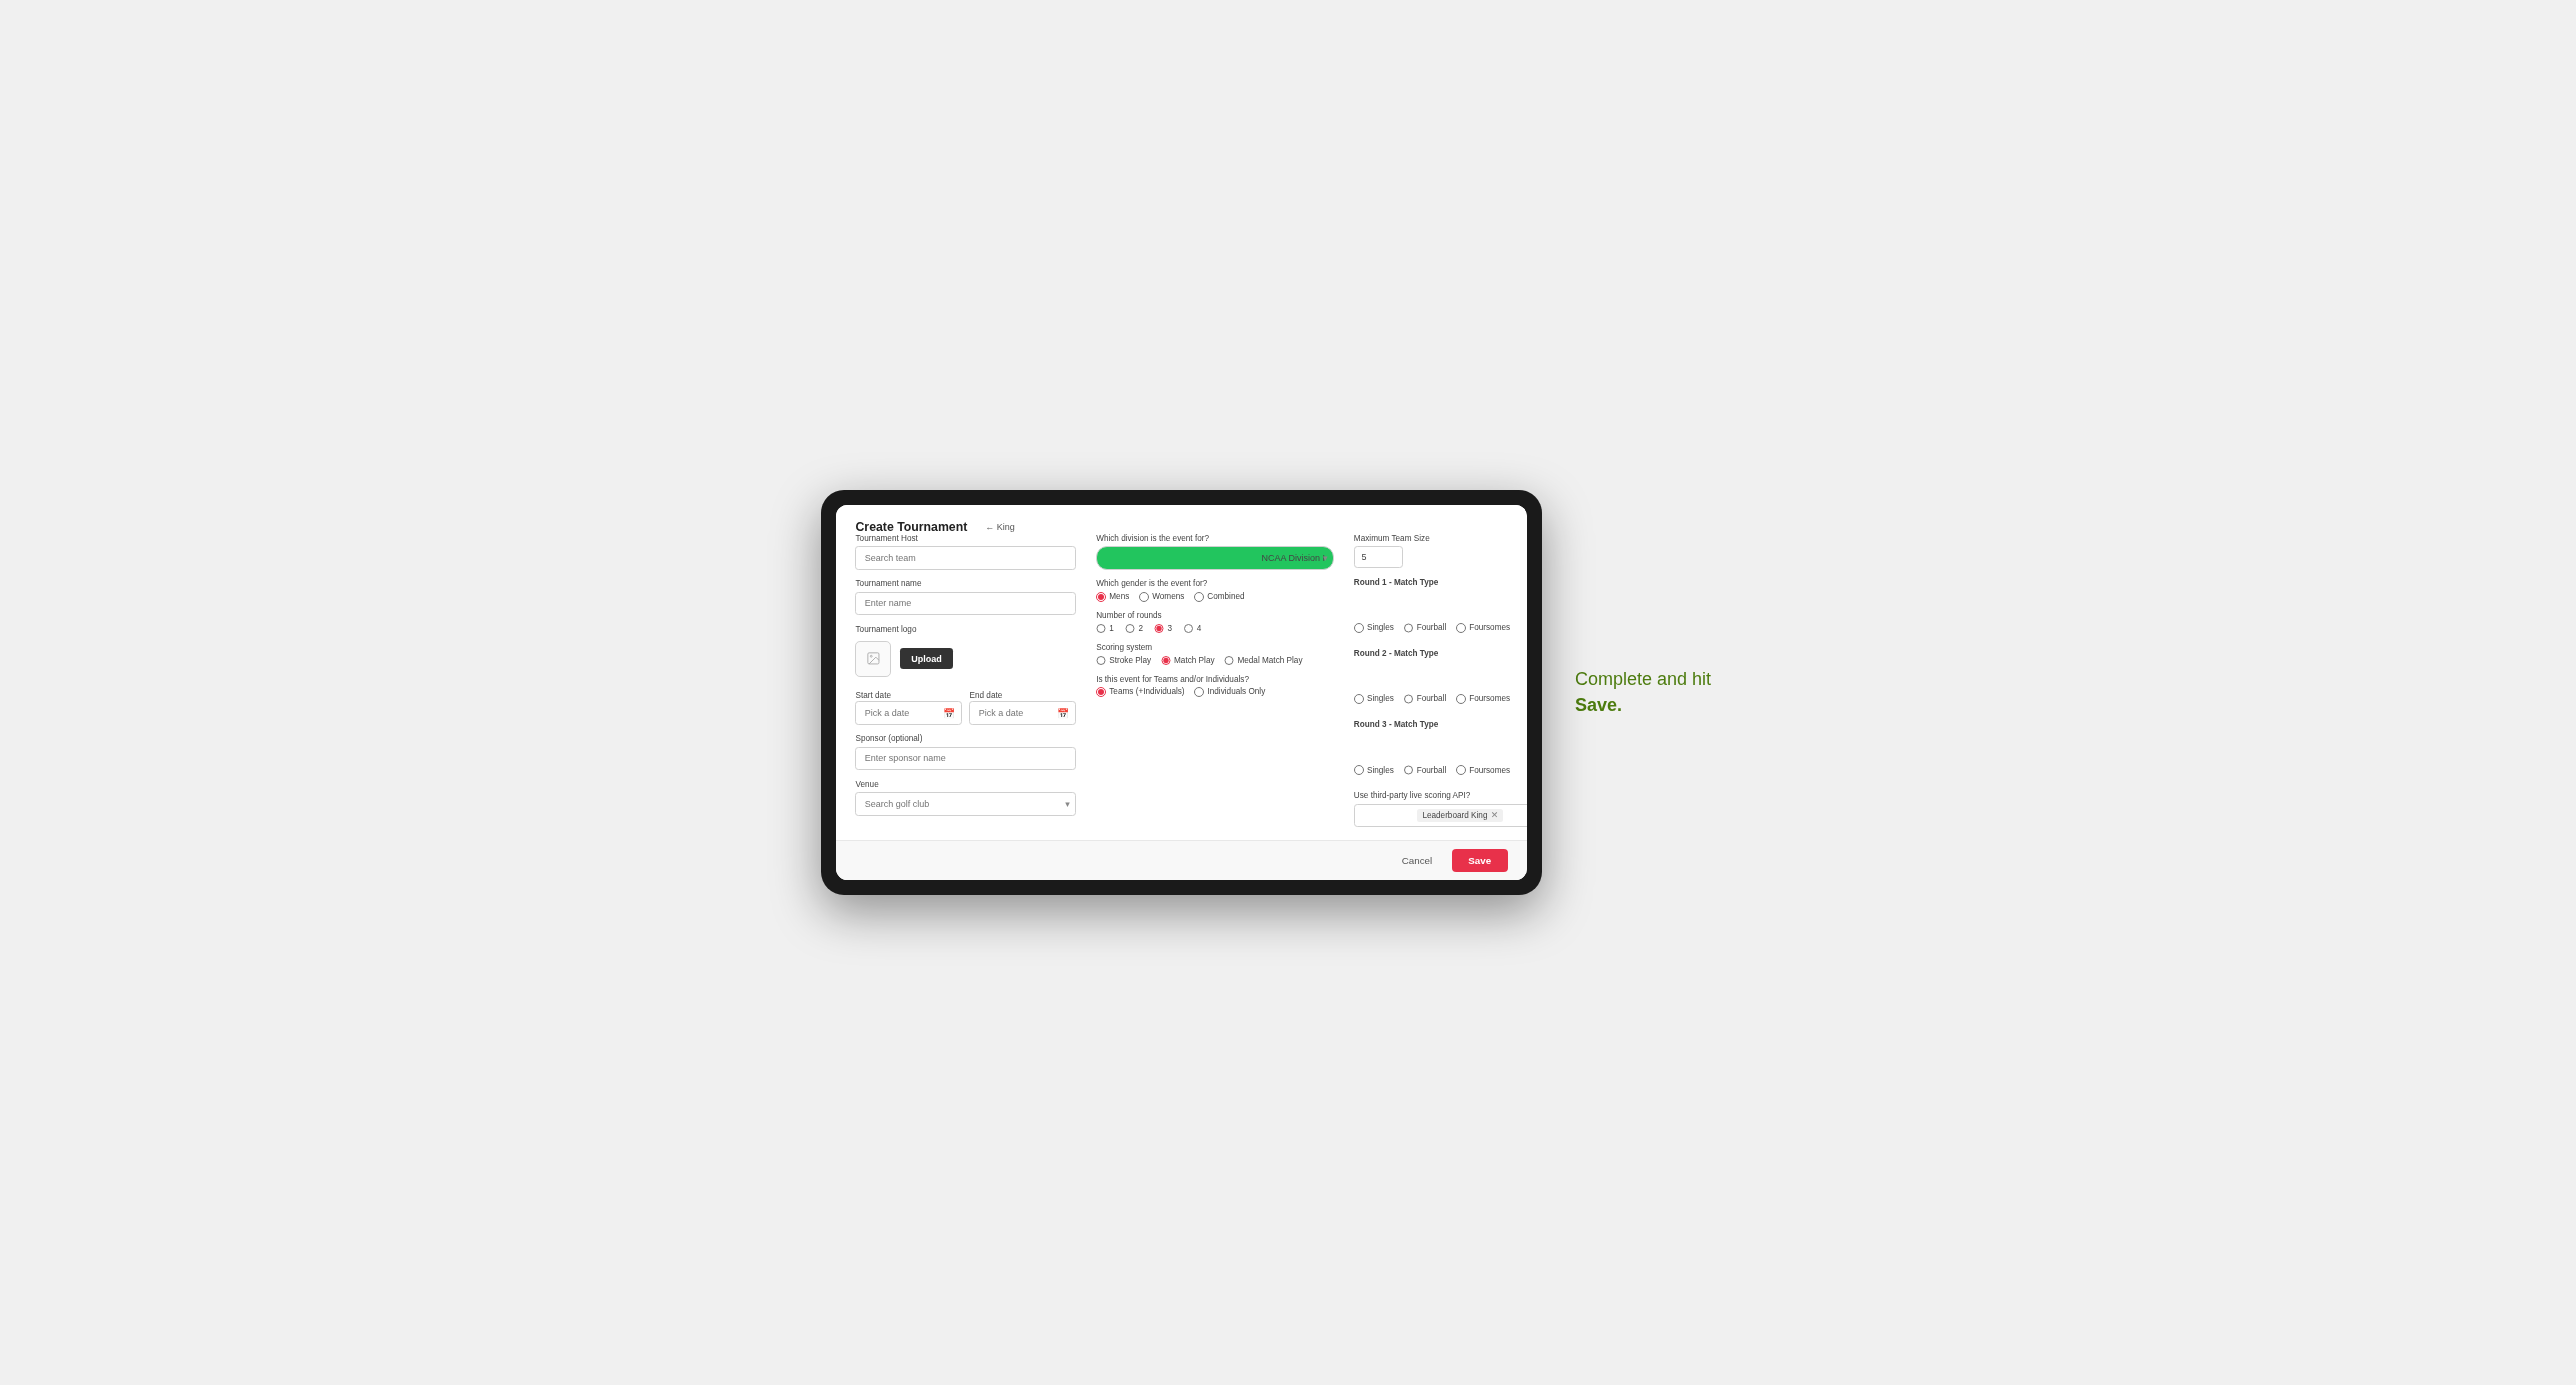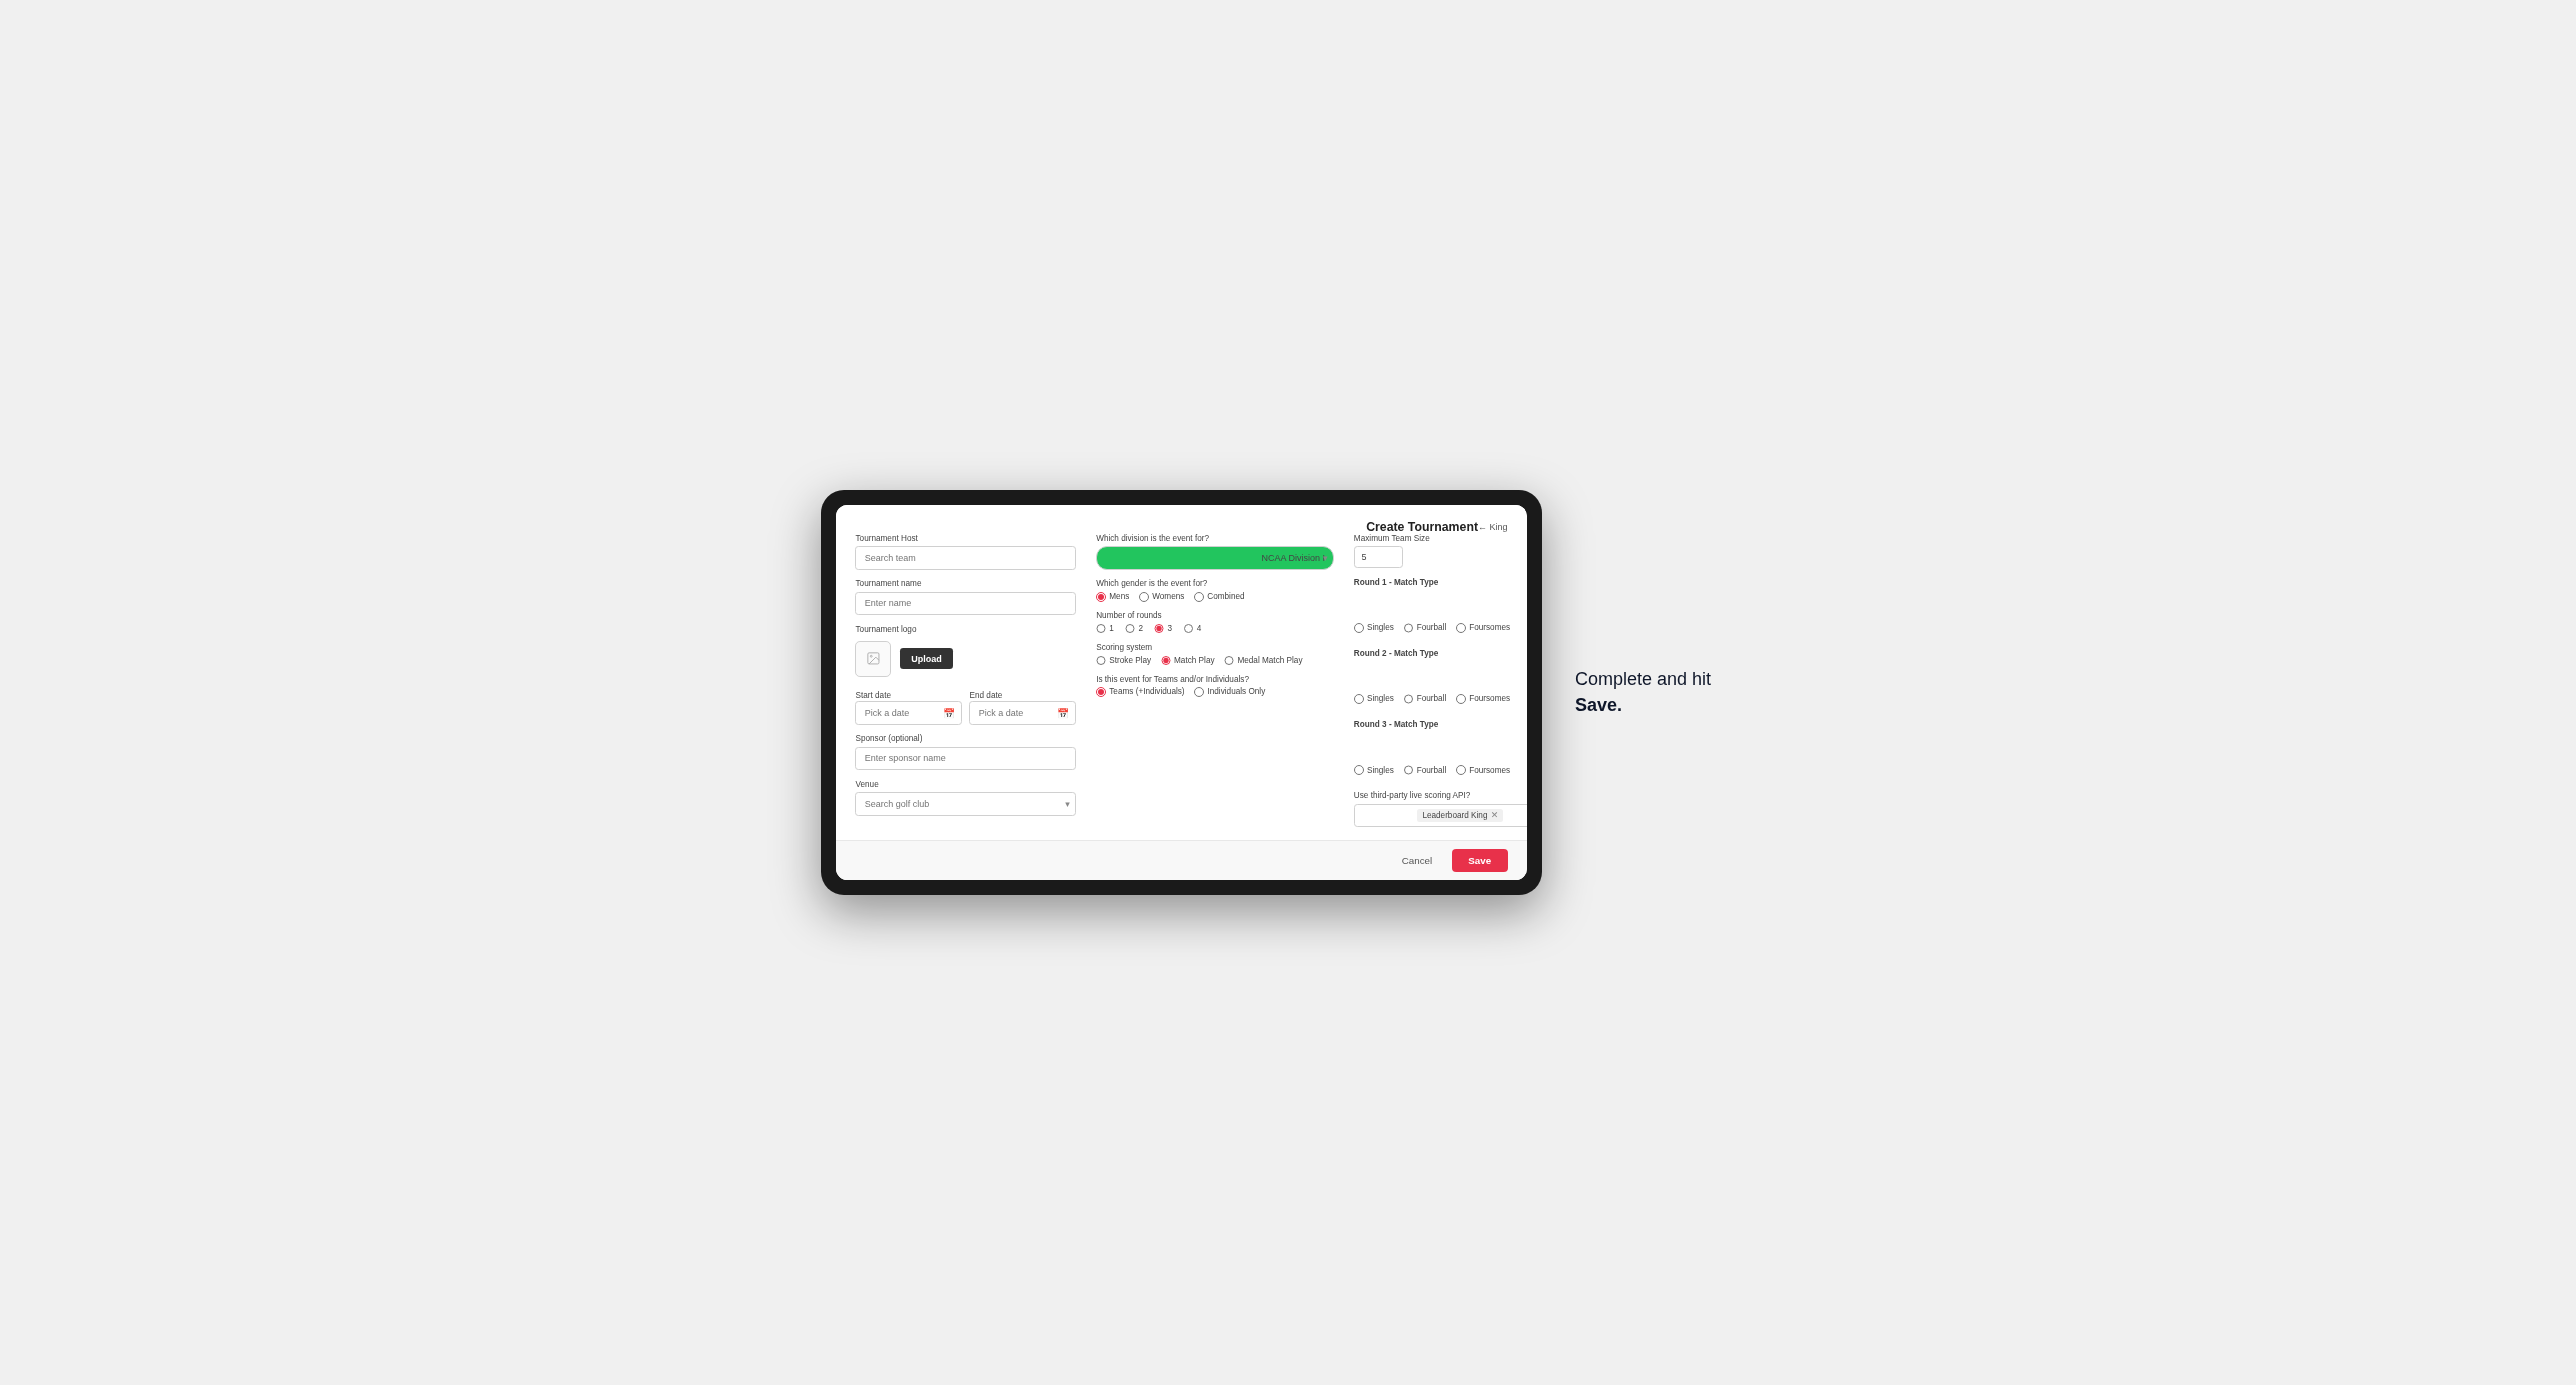--- a/index.html
+++ b/index.html
@@ -125,23 +125,24 @@
     }
 
     
     .main-content {
       padding: 14.8px 19.7px 13px;
       background: #fff;
     }
 
     .page-header {
       display: flex;
-      justify-content: flex-end;
+      justify-content: flex-start;
       align-items: center;
       margin-bottom: 0;
+      gap: 18px;
     }
 
     .page-title {
       font-size: 12.3px;
       font-weight: 600;
       color: #222;
     }
 
     .back-link {
       font-size: 9px;
@@ -426,21 +427,21 @@
       color: #333;
       line-height: 1.4;
     }
 
     .annotation-top strong {
       font-weight: 900;
     }
 
     .annotation-bottom {
       font-size: 18px;
-      color: #0f172a;
+      color: #4d7c0f;
       line-height: 1.4;
     }
 
     .annotation-bottom strong {
       font-weight: 900;
     }
 
     .select-wrapper {
       position: relative;
     }

